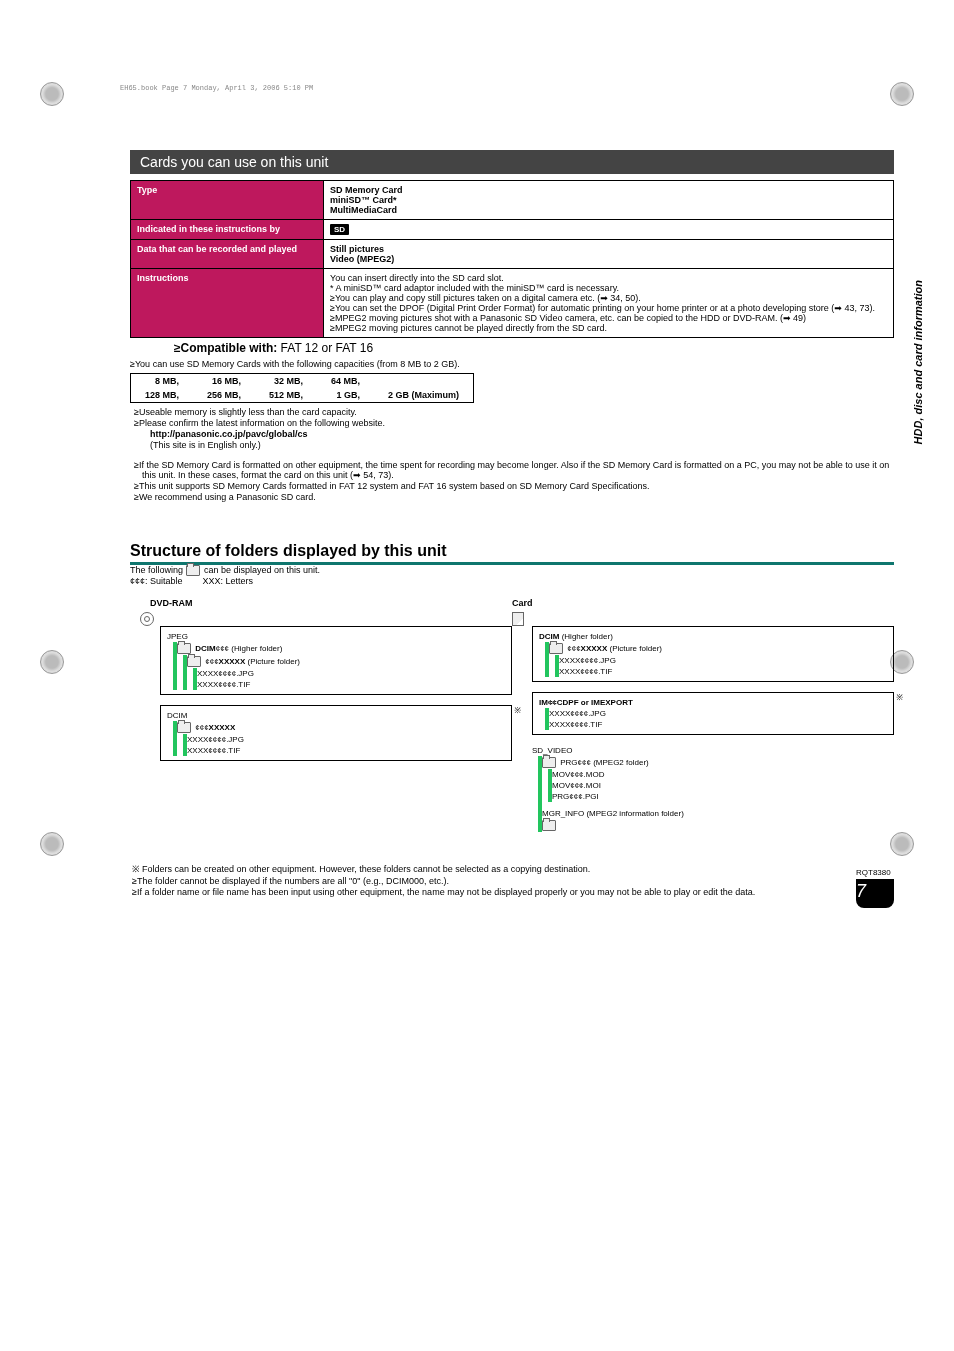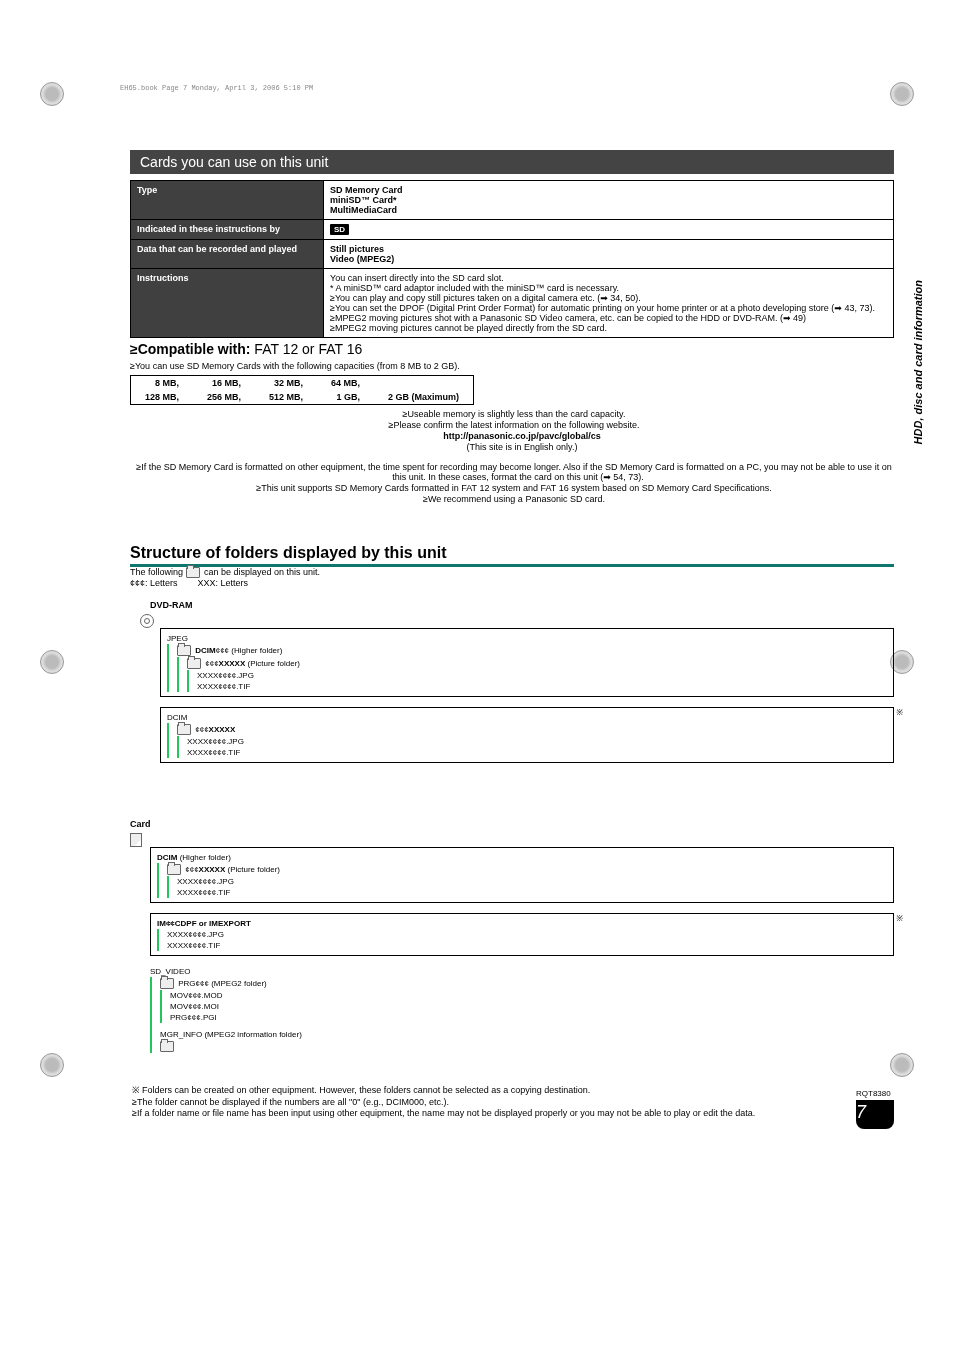--- a/index.html
+++ b/index.html
@@ -48,76 +48,76 @@
     margin-top: 6px;
   }
   table.spec td, table.spec th {
     border: 1px solid #000;
     padding: 4px 6px;
     vertical-align: top;
     font-size: 9px;
     text-align: left;
   }
   table.spec th.rowhead {
-    background: #404040;
+    background: #be185d;
     color: #fff;
     width: 180px;
     font-weight: bold;
   }
   .sd-badge {
     display: inline-block;
     background: #000;
     color: #fff;
     font-size: 8px;
     padding: 1px 4px;
     border-radius: 1px;
     font-weight: bold;
   }
   .compat {
-    font-size: 14px;
+    font-size: 12px;
     margin-top: 3px;
+    margin-left: 44px;
   }
   .subsection {
     border: 1px solid #000;
     padding: 2px 6px;
     font-size: 10px;
     font-weight: bold;
     margin-top: 6px;
     display: block;
     background: #fff;
   }
   .note, .bullets {
     font-size: 9px;
     margin-top: 4px;
   }
   .bullets div {
     text-indent: -8px;
     padding-left: 12px;
     margin-bottom: 1px;
-    text-align: center;
   }
   .cap-table {
     border: 1px solid #000;
     border-collapse: collapse;
     margin-top: 4px;
   }
   .cap-table td {
     padding: 2px 14px;
     font-weight: bold;
     font-size: 9px;
     text-align: right;
   }
   .struct-title {
     font-weight: bold;
     border-bottom: 3px solid #0f766e;
     font-size: 16px;
     margin-top: 40px;
     padding-bottom: 2px;
   }
-  .struct-row { display: flex; gap: 40px; margin-top: 6px; flex-direction: column; }
+  .struct-row { display: flex; margin-top: 6px; }
   .struct-col { flex: 1; position: relative; }
   .folder-box {
     border: 1px solid #000;
     padding: 4px 6px;
     font-size: 8px;
     margin-bottom: 10px;
     position: relative;
   }
   .folder-label { font-weight: bold; font-size: 9px; }
   .leg { font-size: 9px; }
@@ -156,21 +156,21 @@
     border: 1px solid #666;
     border-radius: 50%;
   }
   .card-icon {
     display: inline-block;
     width: 10px; height: 12px;
     border: 1px solid #666;
     vertical-align: middle;
     background: linear-gradient(135deg, #eee 70%, transparent 70%);
   }
-  .tree-line { margin-left: 0; border-left: 2px solid #22c55e; padding-left: 8px; }
+  .tree-line { margin-left: 6px; border-left: 4px solid #22c55e; }
   .tree-item { font-size: 8px; padding: 1px 0; }
   .box-note {
     position: absolute;
     top: -2px; right: -10px;
     font-size: 8px;
   }
   .footer-notes {
     font-size: 9px;
     margin-top: 30px;
   }
@@ -299,21 +299,21 @@
     <div>≥If the SD Memory Card is formatted on other equipment, the time spent for recording may become longer. Also if the SD Memory Card is formatted on a PC, you may not be able to use it on this unit. In these cases, format the card on this unit (➡ 54, 73).</div>
     <div>≥This unit supports SD Memory Cards formatted in FAT 12 system and FAT 16 system based on SD Memory Card Specifications.</div>
     <div>≥We recommend using a Panasonic SD card.</div>
   </div>
 
   <div class="struct-title">Structure of folders displayed by this unit</div>
   <div class="leg">
     <span>The following </span><span class="folder-icon"></span><span> can be displayed on this unit.</span>
   </div>
   <div class="leg">
-    <span>¢¢¢: Letters</span>&nbsp;&nbsp;&nbsp;&nbsp;&nbsp;&nbsp;&nbsp;&nbsp;<span>XXX: Letters</span>
+    <span>¢¢¢: Suitable</span>&nbsp;&nbsp;&nbsp;&nbsp;&nbsp;&nbsp;&nbsp;&nbsp;<span>XXX: Letters</span>
   </div>
 
   <div class="struct-row">
 
     <div class="struct-col">
       <div class="folder-label" style="margin:6px 0 4px 20px"><span>DVD-RAM</span></div>
       <div style="margin-left:10px"><span class="disc-icon"></span></div>
 
       <div style="margin-left:30px">
         <div class="folder-box">

